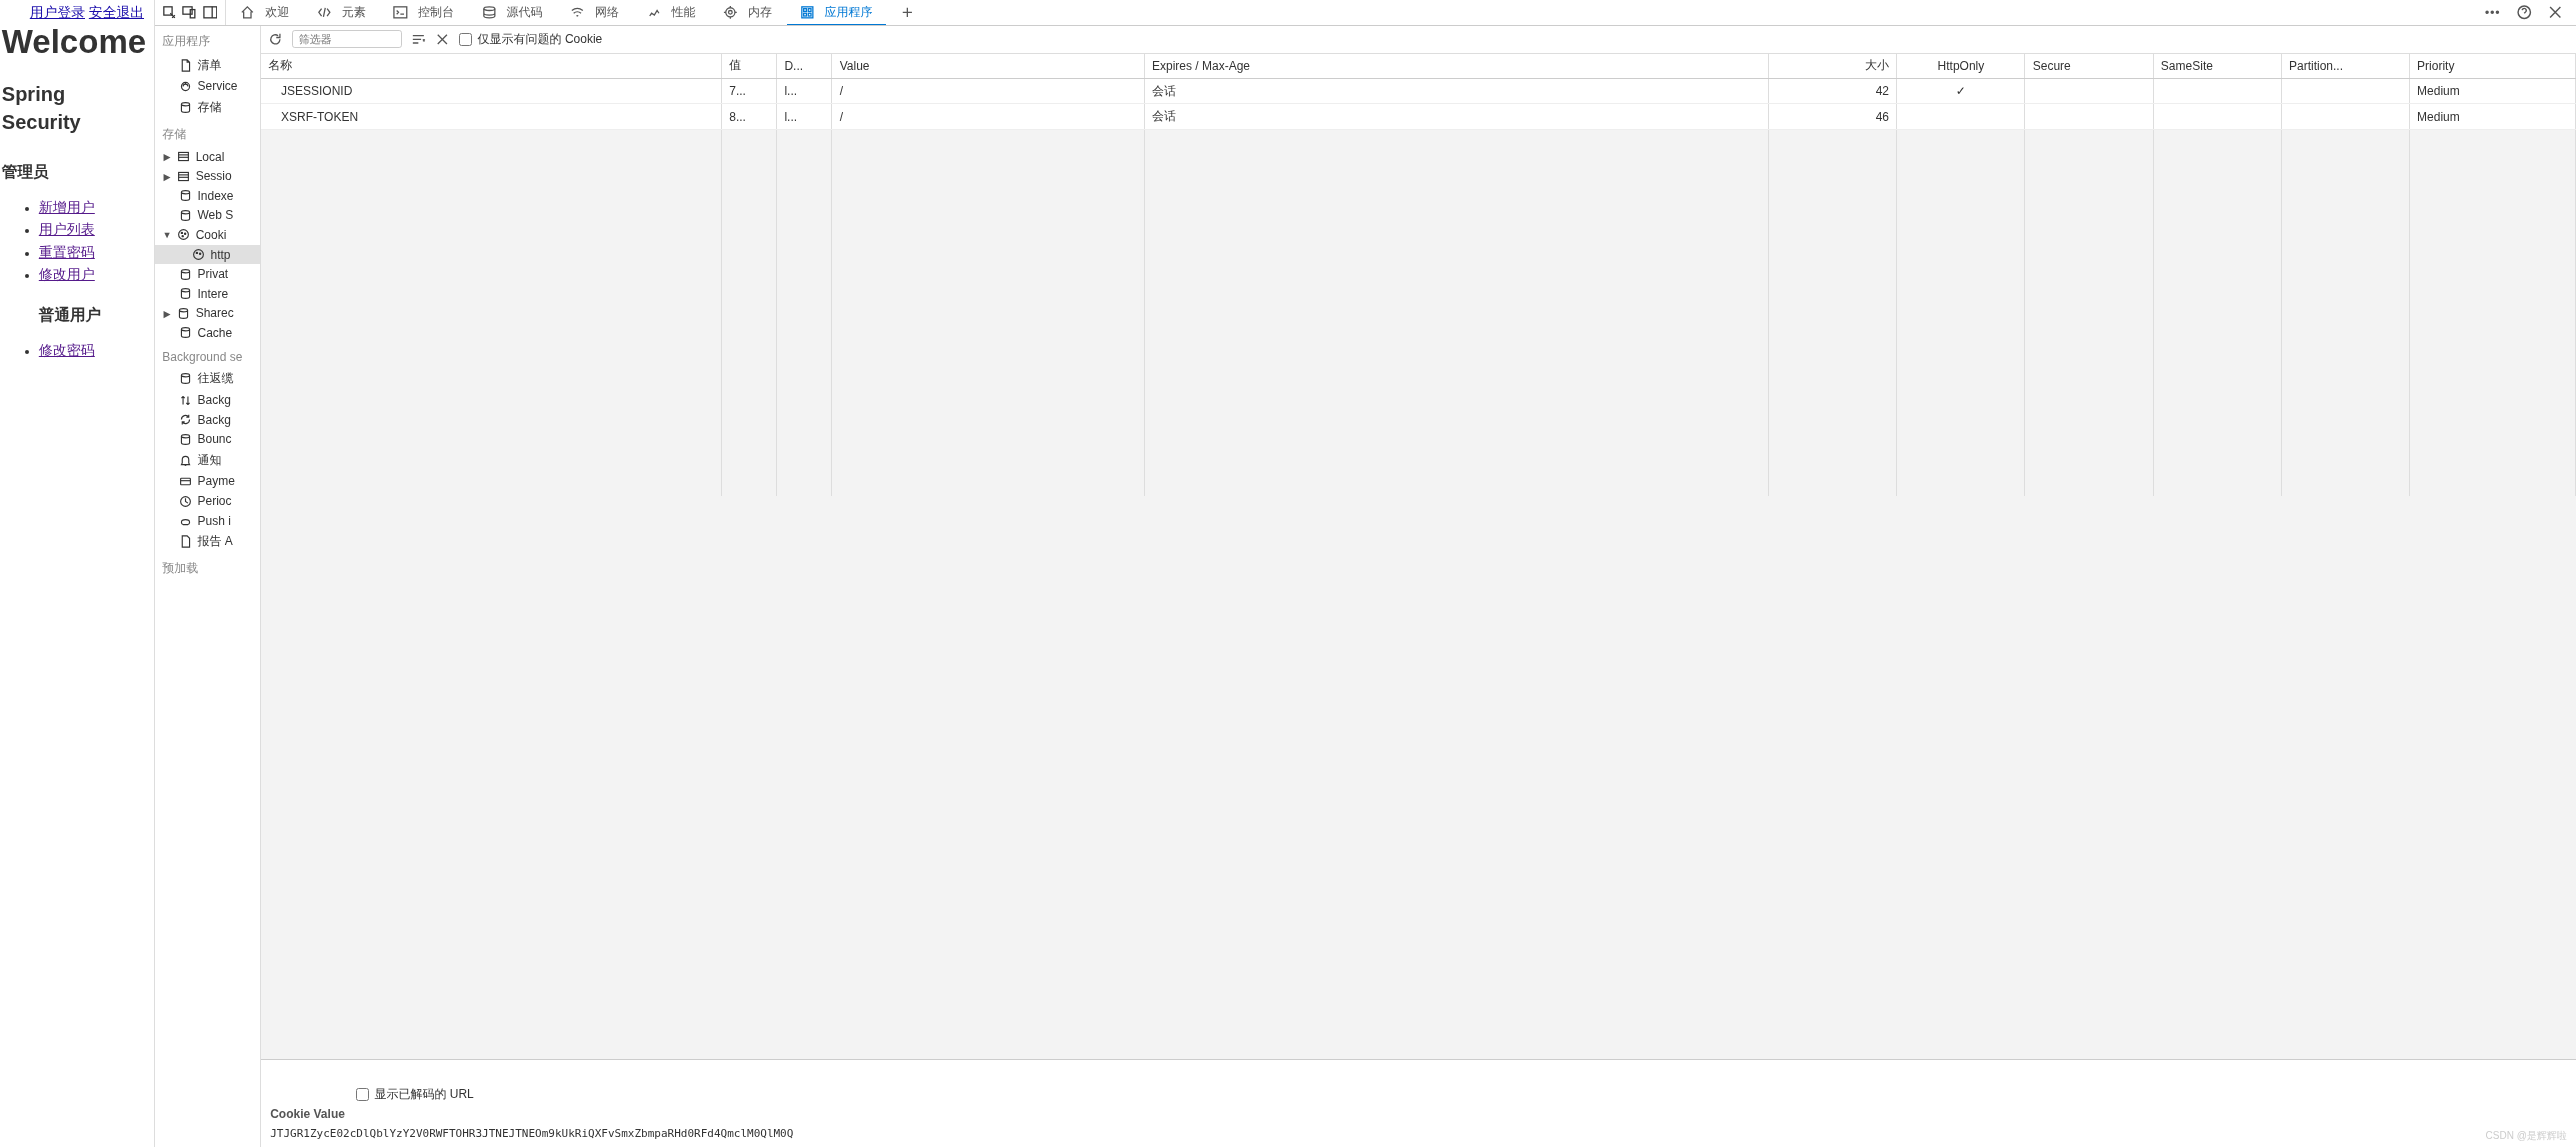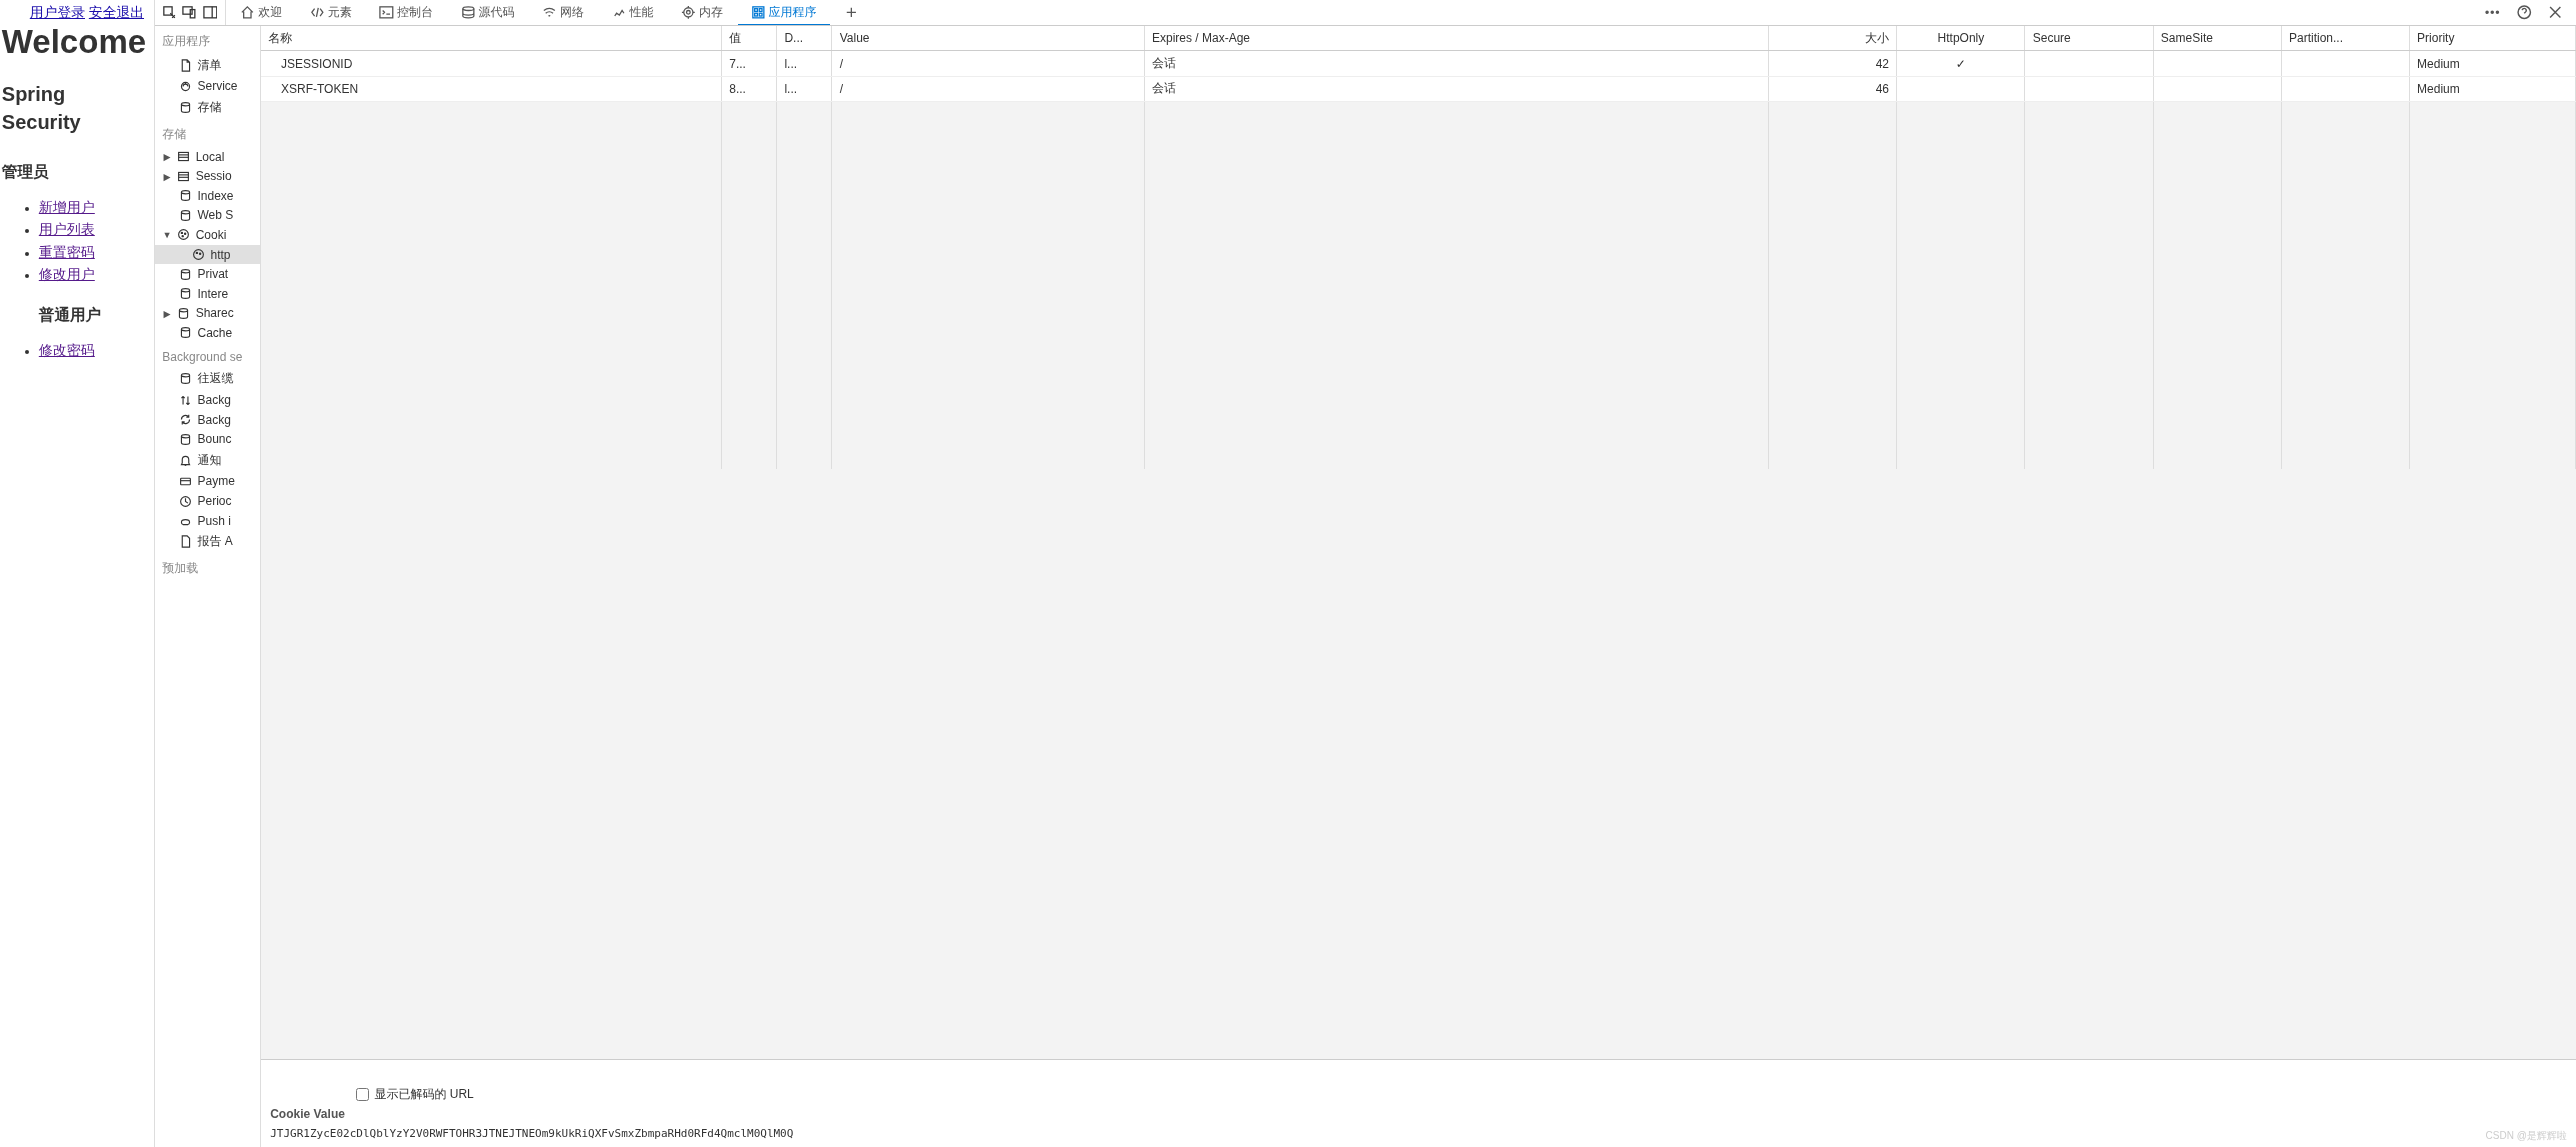--- a/index.html
+++ b/index.html
@@ -16,21 +16,21 @@
     .webpage ul li { line-height: 1.6; }
     .webpage ul a { color: #551a8b; text-decoration: underline; font-size: 14px; }
     .webpage .sub-h { font-size: 15.6px; font-weight: bold; margin: 20px 0 0 37px; }
     
     
     .devtools { flex: 1; display: flex; flex-direction: column; border-left: 0.9px solid #ddd; position: relative; }
     
     
     .tabbar { display: flex; align-items: center; border-bottom: 0.9px solid #ccc; height: 26px; padding: 0 5.5px; gap: 1.8px; }
     .tab-group-icons { display: flex; gap: 5.5px; padding: 0 7.3px 0 1.8px; border-right: 0.9px solid #ddd; height: 100%; align-items: center;}
-    .tab { display: flex; align-items: center; gap: 3px; padding: 0 13px; height: 100%; cursor: pointer; color: #555; }
+    .tab { display: flex; align-items: center; gap: 10px; padding: 0 13px; height: 100%; cursor: pointer; color: #555; }
     .tab.active { border-bottom: 1.8px solid #0078d4; color: #0078d4; }
     .tab-icon { width: 14.7px; height: 14.7px; display: inline-flex; align-items: center; justify-content: center; }
     .tabbar-right { margin-left: auto; display: flex; gap: 14.7px; padding-right: 7.3px; }
     .tabbar-right .ico { width:16.5px; height:16.5px; color:#555;}
     
     
     .devbody { flex: 1; display: flex; overflow: hidden; }
     
     
     .sidebar { width: 106px; border-right: 0.9px solid #ddd; overflow-y: auto; overflow-x: hidden; position: relative; }
@@ -372,20 +372,36 @@
           <svg class="side-icon" viewBox="0 0 16 16">
             <path d="M4 1 h6 l3 3 v11 h-9 z"></path>
           </svg>
           <span>报告 A</span>
         </div>
 
       <div class="side-section">预加载</div>
     </div>
 
     <div class="mainpanel">
+      <div class="toolbar">
+        <span class="ico"><svg viewBox="0 0 16 16">
+              <path d="M13 8 a5 5 0 1 1 -2-4 M13 2 v4 h-4"></path>
+            </svg></span>
+        <input class="filter-input" placeholder="筛选器" style="">
+        <span class="ico"><svg viewBox="0 0 16 16">
+              <path d="M2 4 h12 M2 8 h9 M2 12 h6 M13 8 l2 2 M15 8 l-2 2"></path>
+            </svg></span>
+        <span class="ico"><svg viewBox="0 0 16 16">
+              <path d="M3 3 l10 10 M13 3 l-10 10"></path>
+            </svg></span>
+        <label class="checkbox-label">
+            <input type="checkbox" style=""> 
+            <span>仅显示有问题的 Cookie</span>
+          </label>
+      </div>
 
       <div class="table-wrap">
         <table>
           <colgroup>
             <col style="width:230px">
               <col style="width:27.6px">
               <col style="width:27.6px">
               <col style="width:156px">
             <col style="width:312px">
               <col style="width:64px">

